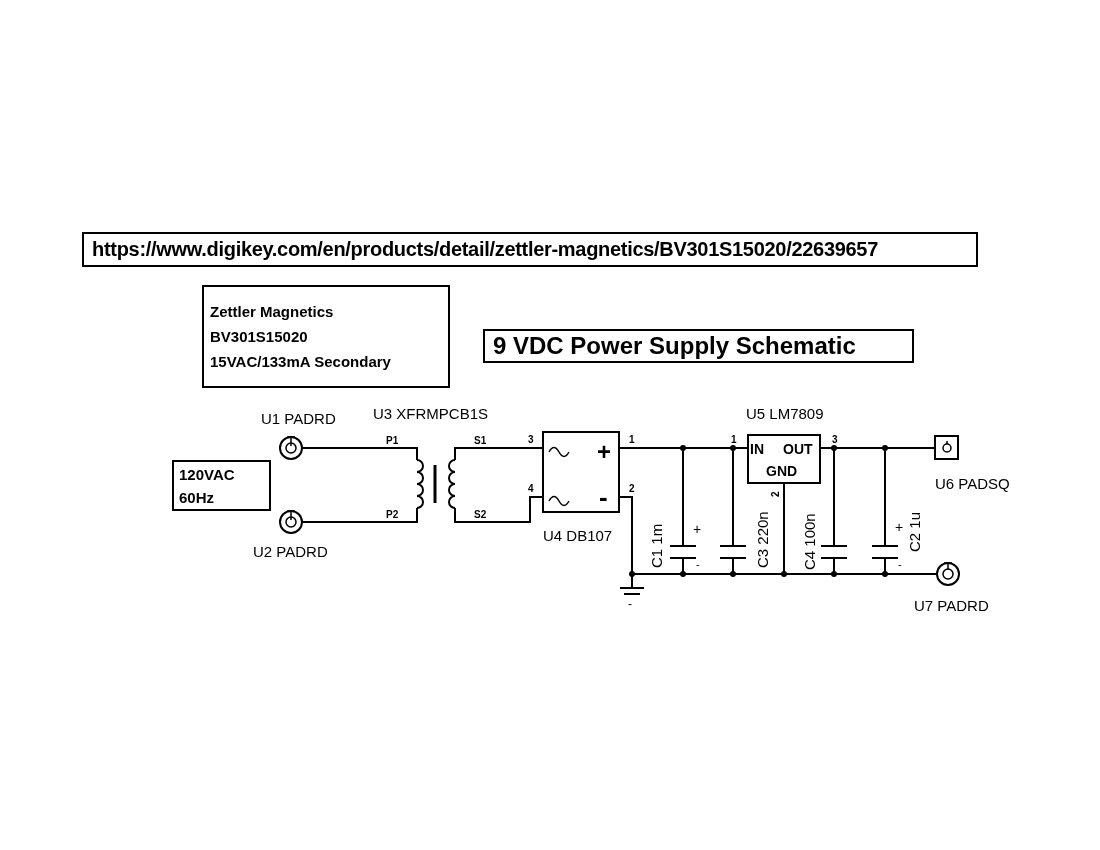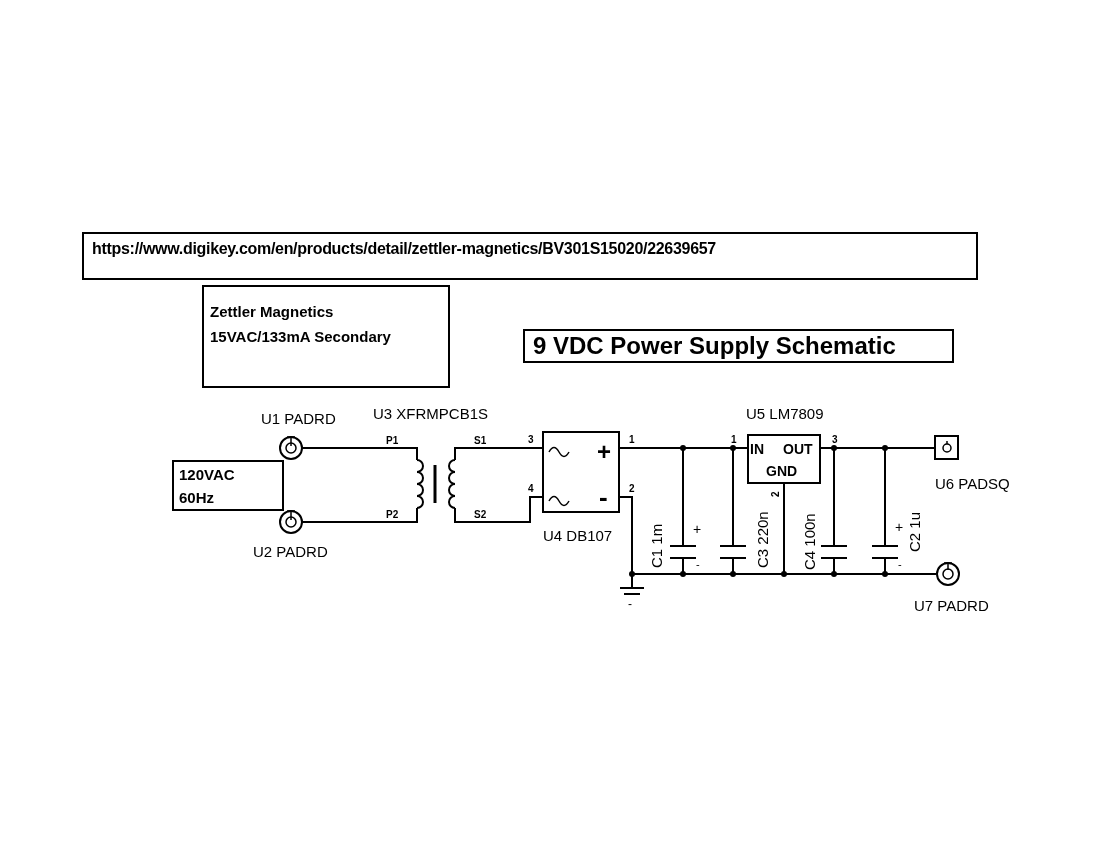--- a/index.html
+++ b/index.html
@@ -1,40 +1,41 @@
 <!DOCTYPE html>
 <html><head>
   <meta charset="utf-8">
   <style>
     html, body { margin: 0; padding: 0; background: #ffffff; }
     body { width: 1100px; height: 850px; position: relative; overflow: hidden;
            font-family: "Liberation Sans", sans-serif; color: #000; }
     .box { position: absolute; border: 2px solid #000; background: #fff; box-sizing: border-box; }
-    .url-box { left: 82px; top: 232px; width: 896px; height: 48px; padding: 2px 8px;
-               font-family: "Liberation Sans", sans-serif; font-weight: bold; font-size: 16px;
+    .url-box { left: 82px; top: 232px; width: 896px; height: 35px; padding: 2px 8px;
+               font-family: "Liberation Sans", sans-serif; font-weight: bold; font-size: 20px;
                letter-spacing: -0.3px; line-height: 26px; white-space: nowrap; }
     .info-box { left: 202px; top: 285px; width: 248px; height: 103px; padding: 12px 6px;
                 font-weight: bold; font-size: 15px; line-height: 25px; }
     .info-box div { white-space: nowrap; }
     .title-box { left: 483px; top: 329px; width: 431px; height: 34px; padding: 0 8px;
-                 font-weight: bold; font-size: 24px; line-height: 30px; white-space: nowrap; margin-left: 40px; }
-    .src-box { left: 172px; top: 460px; width: 112px; height: 51px; padding: 1px 5px;
+                 font-weight: bold; font-size: 24px; line-height: 30px; white-space: nowrap; }
+    .src-box { left: 172px; top: 460px; width: 99px; height: 51px; padding: 1px 5px;
                font-weight: bold; font-size: 15px; line-height: 23px; }
     svg.schem { position: absolute; left: 0; top: 0; }
     svg.schem text { font-family: "Liberation Sans", sans-serif; }
     .lbl { font-size: 15px; }
     .pin { font-size: 10px; font-weight: bold; }
   </style>
 </head>
 <body>
 
 <div class="box url-box">https://www.digikey.com/en/products/detail/zettler-magnetics/BV301S15020/22639657</div>
 
 <div class="box info-box">
   <div>Zettler Magnetics</div>
+  <div>BV301S15020</div>
   <div>15VAC/133mA Secondary</div>
 </div>
 
 <div class="box title-box">9 VDC Power Supply Schematic</div>
 
 <div class="box src-box">
   <div>120VAC</div>
   <div>60Hz</div>
 </div>
 

